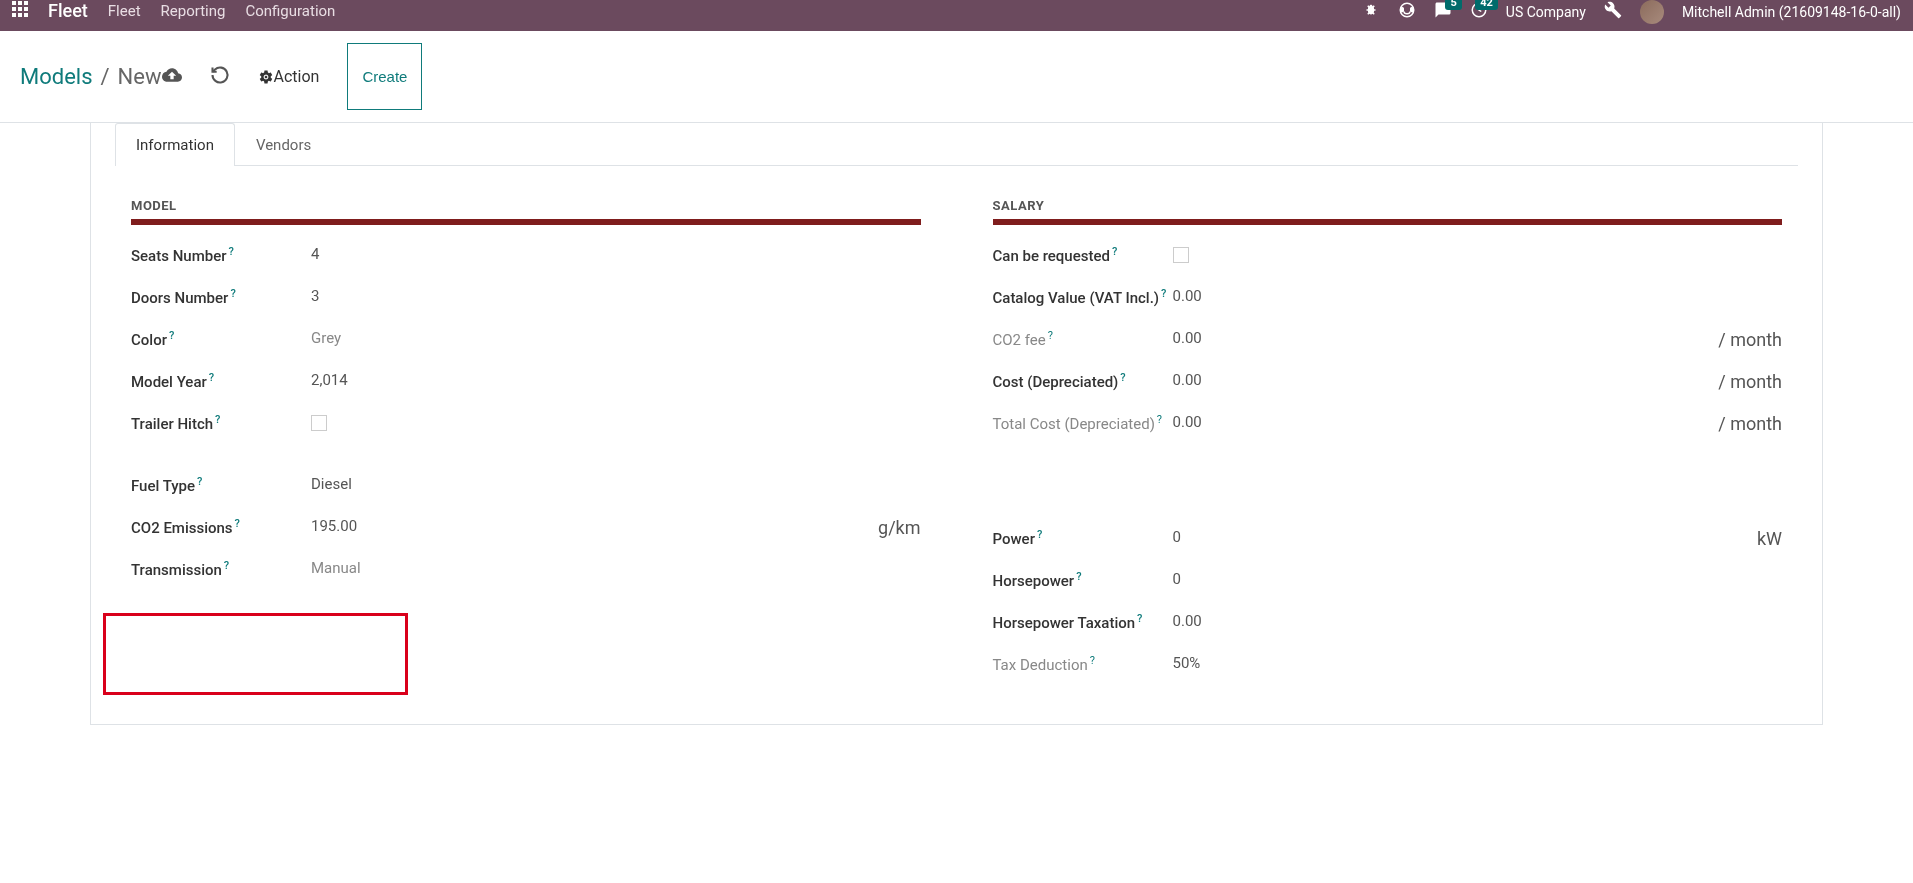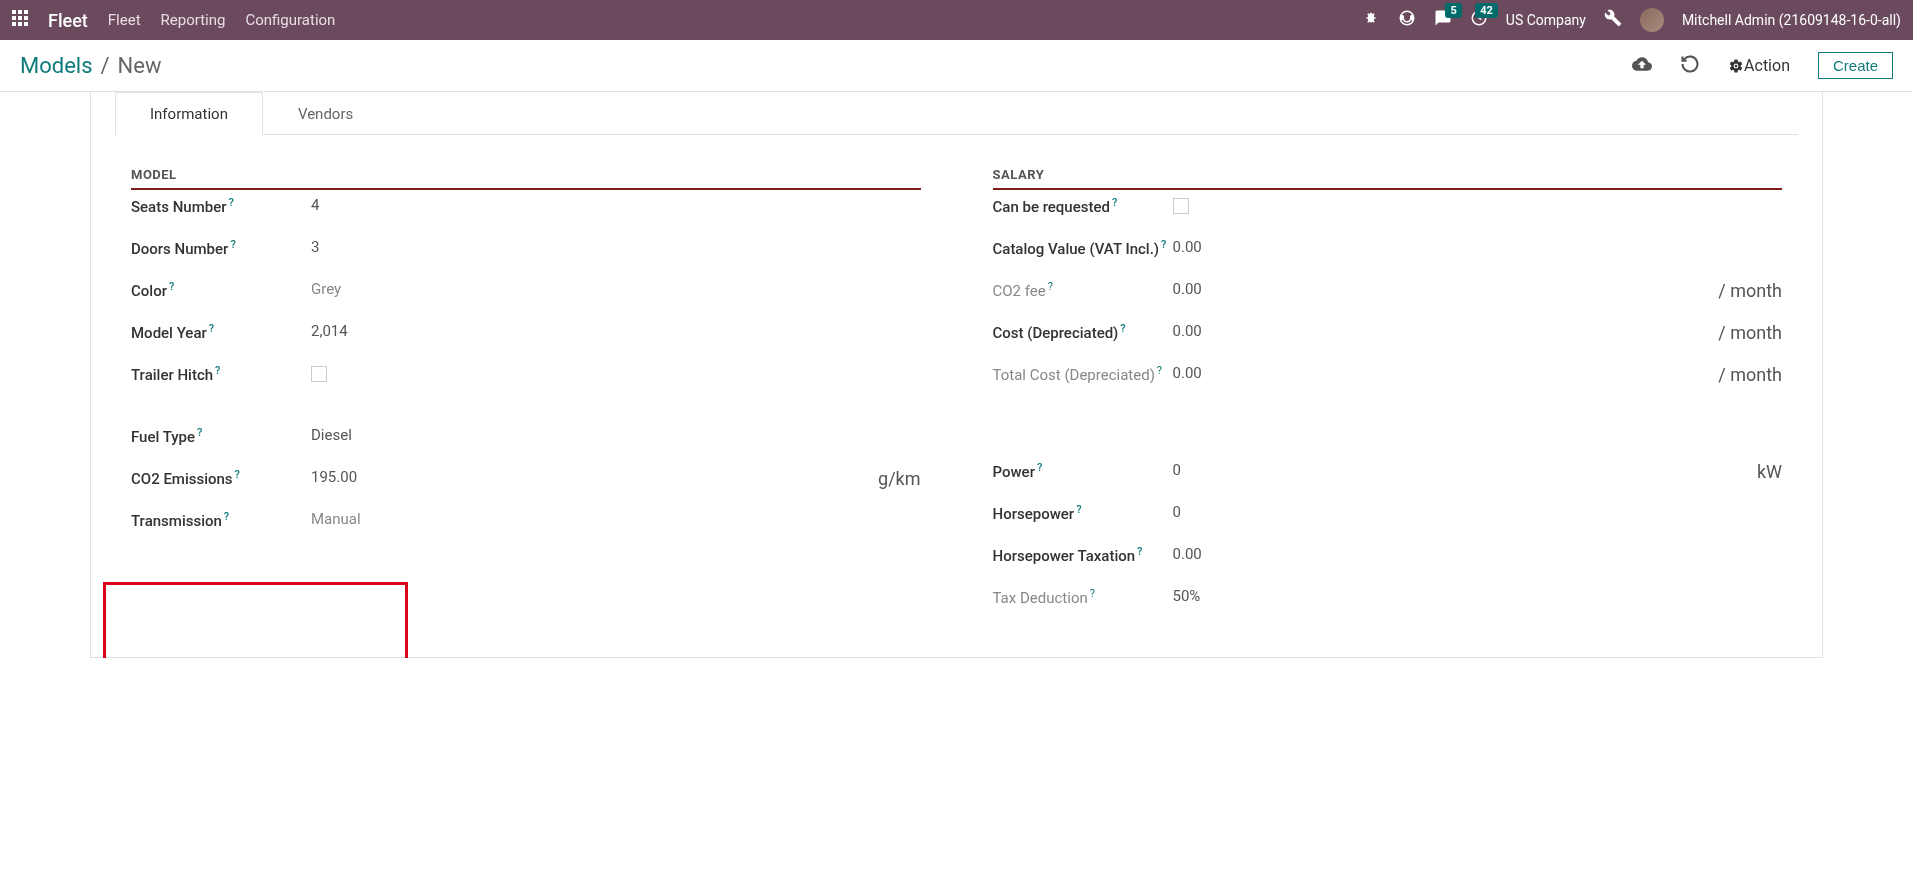--- a/index.html
+++ b/index.html
@@ -2,80 +2,80 @@
 <html><head>
   <meta charset="utf-8">
   <style>
     * { box-sizing: border-box; margin: 0; padding: 0; }
     body { font-family: -apple-system, BlinkMacSystemFont, "Segoe UI", Roboto, sans-serif; font-size: 14px; color: #333; background: #fff; }
     
     .navbar {
       background: #6b4a5e;
       color: #fff;
       display: flex;
-      align-items: center;
-      height: 40px;
+      align-items: flex-start;
+      height: 31px;
       padding: 0 12px;
     }
     .navbar-left { display: flex; align-items: center; gap: 20px; }
     .navbar-right { display: flex; align-items: center; gap: 18px; margin-left: auto; }
     .apps-icon { font-size: 16px; cursor: pointer; }
     .brand { font-size: 18px; font-weight: 500; }
     .nav-link { color: #e8dde3; font-size: 15px; cursor: pointer; }
     .nav-icon { font-size: 16px; cursor: pointer; position: relative; color: #fff; }
     .badge { position: absolute; top: -6px; right: -10px; background: #006b6b; color: #fff; font-size: 11px; padding: 1px 5px; border-radius: 3px; font-weight: bold; }
     .company-name { font-size: 14px; }
     .avatar { width: 24px; height: 24px; border-radius: 50%; background: linear-gradient(135deg, #8b6b5c, #a88b7d); display: inline-block; }
     .user-name { font-size: 14px; }
     
     .control-panel {
       display: flex;
       align-items: center;
-      justify-content: space-between;
+      justify-content: flex-start;
       padding: 12px 20px;
       border-bottom: 1px solid #dee2e6;
     }
     .breadcrumb { font-size: 22px; display: flex; align-items: center; gap: 8px; }
     .breadcrumb-link { color: #0f7b7b; cursor: pointer; }
     .breadcrumb-sep { color: #666; }
     .breadcrumb-current { color: #666; }
     .cp-right { display: flex; align-items: center; gap: 28px; }
     .cp-icon { font-size: 18px; color: #555; cursor: pointer; }
     .action-btn { display: flex; align-items: center; gap: 0; font-size: 16px; color: #333; cursor: pointer; }
-    .create-btn { border: 1px solid #0f7b7b; color: #0f7b7b; background: #fff; padding: 4px 14px; font-size: 15px; cursor: pointer; }
+    .create-btn { border: 1px solid #0f7b7b; color: #0f7b7b; background: #fff; padding: 24px 14px; font-size: 15px; cursor: pointer; }
     
     .sheet-wrap { padding: 0 90px; }
     .sheet {
       background: #fff;
       border: 1px solid #dee2e6;
       border-top: none;
       padding: 0 24px 30px;
     }
     .tabs { display: flex; border-bottom: 1px solid #dee2e6; margin-bottom: 24px; }
     .tab {
-      padding: 12px 34px;
+      padding: 12px 20px;
       font-size: 15px;
       color: #666;
       cursor: pointer;
       border: 1px solid transparent;
       border-bottom: none;
       margin-bottom: -1px;
     }
     .tab.active { border-color: #dee2e6; background: #fff; color: #333; border-radius: 3px 3px 0 0; }
     
     .form-cols { display: flex; gap: 40px; }
     .form-col { flex: 1; padding: 0 16px; }
     .section-title {
       font-size: 13px;
       font-weight: 700;
       color: #555;
       letter-spacing: 0.5px;
-      border-bottom: 2px solid #7f1d1d;
+      border-bottom: 6px solid #7f1d1d;
       padding-bottom: 6px;
-      margin-bottom: 4px;
+      margin-bottom: 18px;
       margin-top: 8px;
     }
     .field-row { display: flex; align-items: flex-start; margin-bottom: 14px; min-height: 28px; }
     .field-label { width: 180px; font-size: 15px; color: #333; font-weight: 500; padding-top: 2px; }
     .field-label .help { color: #0f7b7b; font-size: 11px; vertical-align: super; margin-left: 2px; }
     .field-value { flex: 1; font-size: 15px; color: #555; padding-top: 2px; }
     .field-value.grey { color: #888; }
     .field-unit { font-size: 18px; color: #555; padding-top: 2px; margin-left: 10px; text-align: right; }
     .checkbox { width: 16px; height: 16px; border: 1px solid #ccc; display: inline-block; margin-top: 2px; }
     

